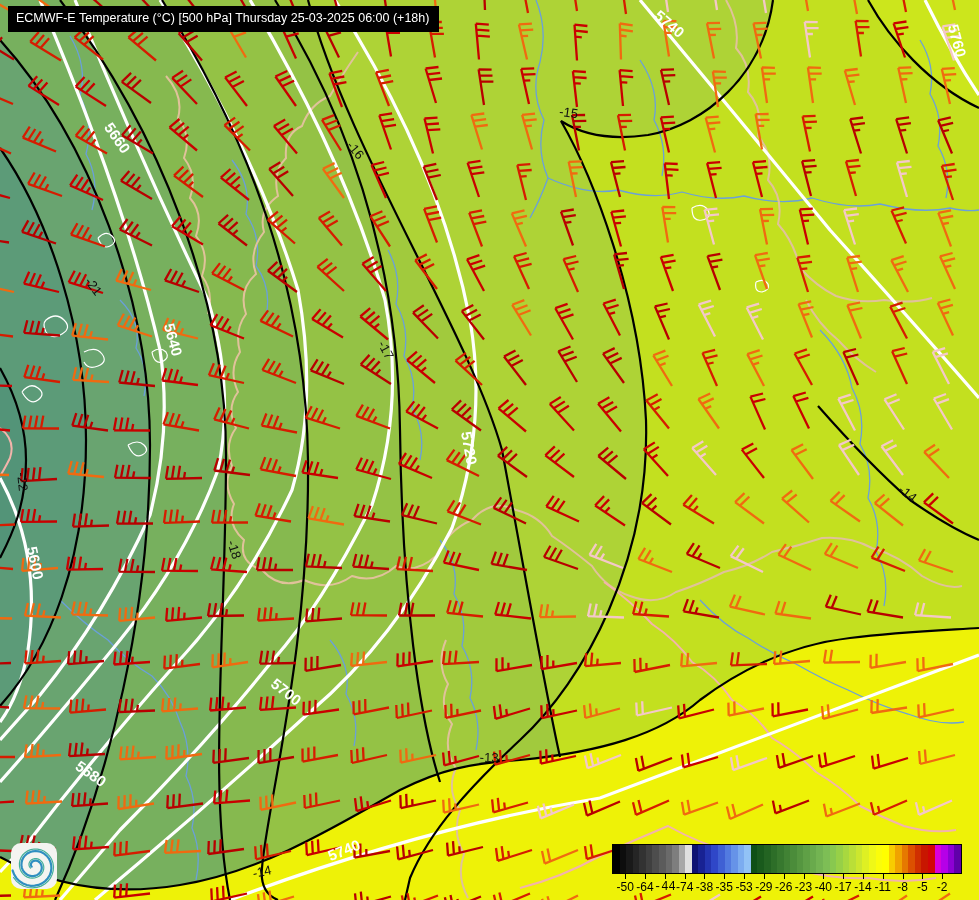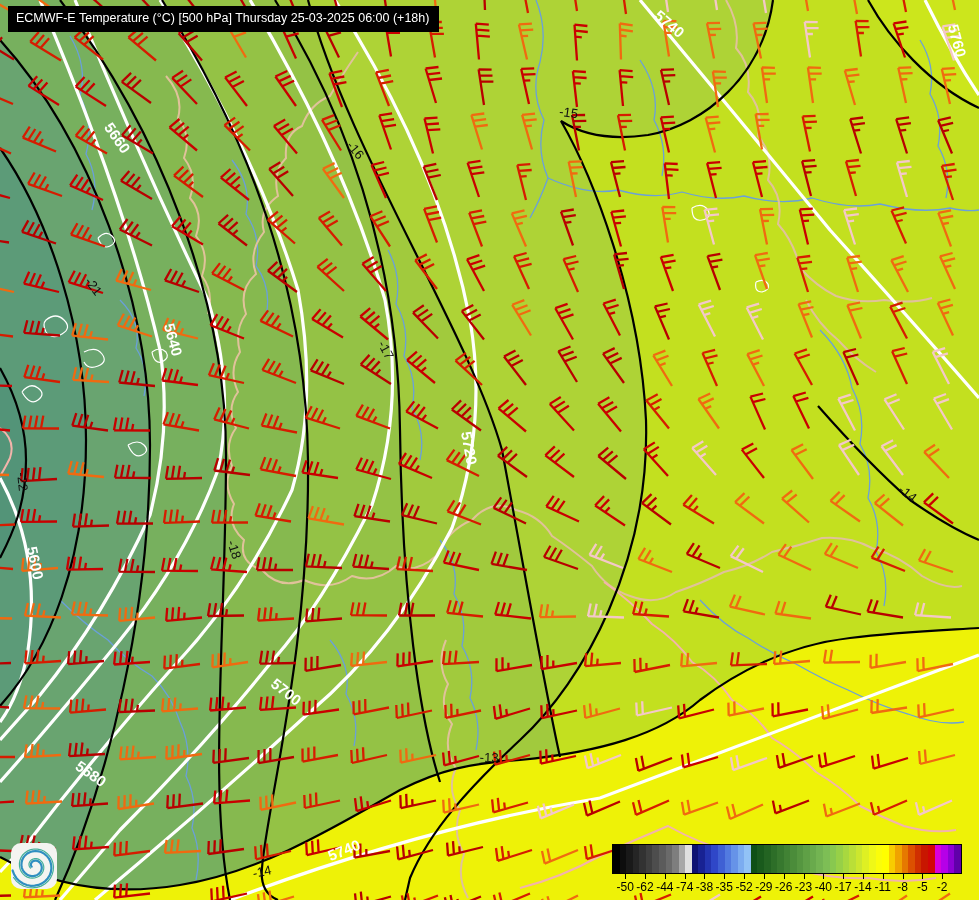--- a/index.html
+++ b/index.html
@@ -592,31 +592,31 @@
         <div style="background: rgb(210, 6, 6);"></div>
         <div style="background: rgb(218, 0, 218);"></div>
         <div style="background: rgb(182, 0, 232);"></div>
         <div style="background: rgb(141, 0, 212);"></div>
         <div style="background: rgb(96, 0, 170);"></div>
       </div>
     <div class="legend-ticks" id="legend-ticks">
         <div class="tk" style="left: 13.2075px;"></div>
         <div class="tl" style="left: 13.2075px;">-50</div>
         <div class="tk" style="left: 33.0189px;"></div>
-        <div class="tl" style="left: 33.0189px;">-62</div>
+        <div class="tl" style="left: 33.0189px;">-64</div>
         <div class="tk" style="left: 52.8302px;"></div>
-        <div class="tl" style="left: 52.8302px;">-44</div>
+        <div class="tl" style="left: 52.8302px; font-family: Liberation Mono, monospace;">-44</div>
         <div class="tk" style="left: 72.6415px;"></div>
         <div class="tl" style="left: 72.6415px;">-74</div>
         <div class="tk" style="left: 92.4528px;"></div>
         <div class="tl" style="left: 92.4528px;">-38</div>
         <div class="tk" style="left: 112.264px;"></div>
         <div class="tl" style="left: 112.264px;">-35</div>
         <div class="tk" style="left: 132.075px;"></div>
-        <div class="tl" style="left: 132.075px;">-52</div>
+        <div class="tl" style="left: 132.075px;">-53</div>
         <div class="tk" style="left: 151.887px;"></div>
         <div class="tl" style="left: 151.887px;">-29</div>
         <div class="tk" style="left: 171.698px;"></div>
         <div class="tl" style="left: 171.698px;">-26</div>
         <div class="tk" style="left: 191.509px;"></div>
         <div class="tl" style="left: 191.509px;">-23</div>
         <div class="tk" style="left: 211.321px;"></div>
         <div class="tl" style="left: 211.321px;">-40</div>
         <div class="tk" style="left: 231.132px;"></div>
         <div class="tl" style="left: 231.132px;">-17</div>

